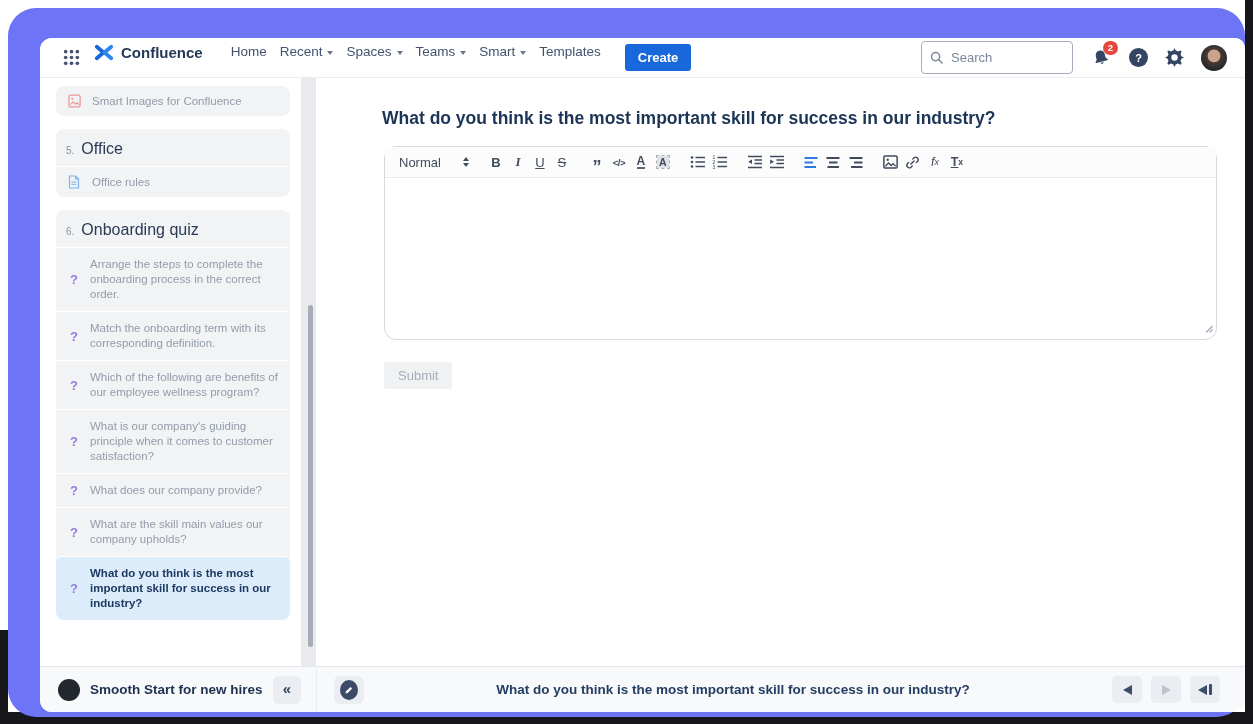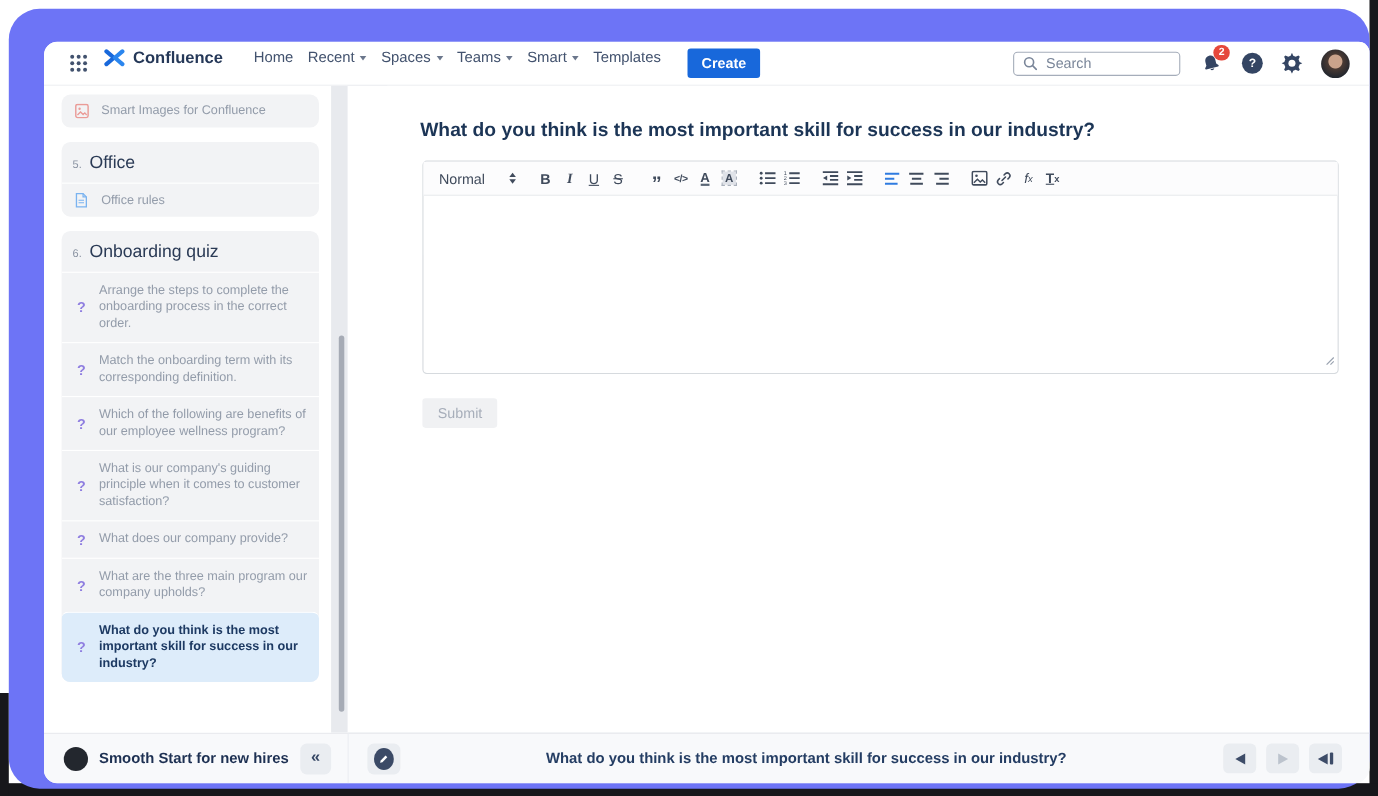--- a/index.html
+++ b/index.html
@@ -15,21 +15,21 @@
   
   .nav{height:40px;display:flex;align-items:center;padding:0 18px;border-bottom:1px solid #ebedf0;background:#fff;flex:none;}
   .nav-left{display:flex;align-items:flex-start;}
   .grid-btn{display:flex;align-items:center;justify-content:center;width:26px;height:26px;border:none;background:none;padding:0;cursor:pointer;}
   .brand{display:flex;align-items:center;gap:7px;margin-left:10px;font-size:15px;font-weight:700;color:#253858;}
   .nav-items{display:flex;gap:13px;margin-left:28px;font-size:13.5px;color:#42526e;}
   .nav-item{display:flex;align-items:center;gap:5px;cursor:pointer;background:none;border:none;padding:0;font-size:13.5px;color:#42526e;}
   .chev{width:0;height:0;border-left:3.5px solid transparent;border-right:3.5px solid transparent;border-top:4px solid #6b778c;margin-top:2px;}
   .create-btn{margin-left:24px;background:#1868db;color:#fff;font-size:13px;font-weight:600;padding:6px 13px;border-radius:3px;border:none;cursor:pointer;}
   .nav-right{margin-left:auto;display:flex;align-items:center;gap:17px;}
-  .search-box{display:flex;align-items:center;gap:6px;border:1px solid #a5adba;border-radius:4px;height:22px;padding:0 8px;width:152px;background:#fff;}
+  .search-box{display:flex;align-items:center;gap:6px;border:1px solid #a5adba;border-radius:4px;height:33px;padding:0 8px;width:152px;background:#fff;}
   .search-box input{border:none;outline:none;font-size:13px;color:#344563;width:112px;background:transparent;}
   .search-box input::placeholder{color:#7a8699;}
   .bell-wrap{position:relative;width:22px;height:22px;display:flex;align-items:center;justify-content:center;cursor:pointer;}
   .bell-svg{transform:rotate(-14deg);}
   .badge{position:absolute;top:-6px;right:-6px;background:#e5483c;color:#fff;border-radius:8px;min-width:15px;height:14px;font-size:9.5px;font-weight:700;display:flex;align-items:center;justify-content:center;padding:0 3px;}
   .help-circle{width:19px;height:19px;border-radius:50%;background:#344563;color:#fff;font-size:11px;font-weight:700;display:flex;align-items:center;justify-content:center;cursor:pointer;}
   .gear-btn{display:flex;align-items:center;border:none;background:none;padding:0;cursor:pointer;}
   .avatar{width:26px;height:26px;border-radius:50%;background:radial-gradient(circle at 50% 42%, #caa38b 30%, #4a3a33 34%, #23272e 72%);cursor:pointer;}
 
   
@@ -45,21 +45,21 @@
   .sec-head{display:flex;align-items:baseline;gap:7px;padding:11px 8px 8px 10px;}
   .sec-num{font-size:10px;color:#8a93a2;}
   .sec-title{font-size:16px;font-weight:400;color:#2a3a55;}
   .q-row{display:flex;gap:6px;padding:9px 10px 9px 8px;font-size:11.5px;line-height:15px;color:#939caa;border-top:1px solid #fff;align-items:center;cursor:pointer;}
   .qic{width:20px;min-width:20px;display:flex;justify-content:center;color:#8f7ee0;font-weight:700;font-size:13px;}
   .q-row.active{background:#ddecfa;color:#1d3a63;font-weight:600;border-radius:6px;}
 
   
   .main{flex:1;display:flex;flex-direction:column;background:#fff;min-width:0;}
   .main-title{margin:30px 0 0 30px;font-size:17.5px;font-weight:600;color:#1c3556;}
-  .editor{margin:17px 28px 0 32px;border:1px solid #d6dade;border-radius:4px;height:194px;display:flex;flex-direction:column;background:#fff;}
+  .editor{margin:17px 28px 0 32px;border:1px solid #d6dade;border-radius:12px;height:194px;display:flex;flex-direction:column;background:#fff;}
   .toolbar{height:31px;display:flex;align-items:center;padding:0 14px;border-bottom:1px solid #e9ebee;background:#fcfcfd;color:#404b5c;flex:none;}
   .tb-style{font-size:13px;color:#404b5c;cursor:pointer;}
   .tb-updown{display:flex;flex-direction:column;gap:2px;margin:0 16px 0 22px;cursor:pointer;}
   .tri-up{width:0;height:0;border-left:3.5px solid transparent;border-right:3.5px solid transparent;border-bottom:4.5px solid #404b5c;}
   .tri-dn{width:0;height:0;border-left:3.5px solid transparent;border-right:3.5px solid transparent;border-top:4.5px solid #404b5c;}
   .tb-btn{width:22px;height:22px;display:flex;align-items:center;justify-content:center;font-size:13px;border-radius:3px;cursor:pointer;color:#404b5c;background:none;border:none;padding:0;}
   .tb-gap{width:13px;}
   .tb-b{font-weight:800;}
   .tb-i{font-style:italic;font-family:"Liberation Serif","DejaVu Serif",serif;font-weight:600;}
   .tb-u{text-decoration:underline;}
@@ -244,21 +244,21 @@
             <div class="q-row">
               <span class="qic">?</span>
               <span>What is our company's guiding principle when it comes to customer satisfaction?</span>
             </div>
             <div class="q-row">
               <span class="qic">?</span>
               <span>What does our company provide?</span>
             </div>
             <div class="q-row">
               <span class="qic">?</span>
-              <span>What are the three main program our company upholds?</span>
+              <span>What are the skill main values our company upholds?</span>
             </div>
             <div class="q-row active">
               <span class="qic">?</span>
               <span>What do you think is the most important skill for success in our industry?</span>
             </div>
           </div>
 
         </div>
         <div class="sb-scroll">
           <div class="sb-thumb"></div>

